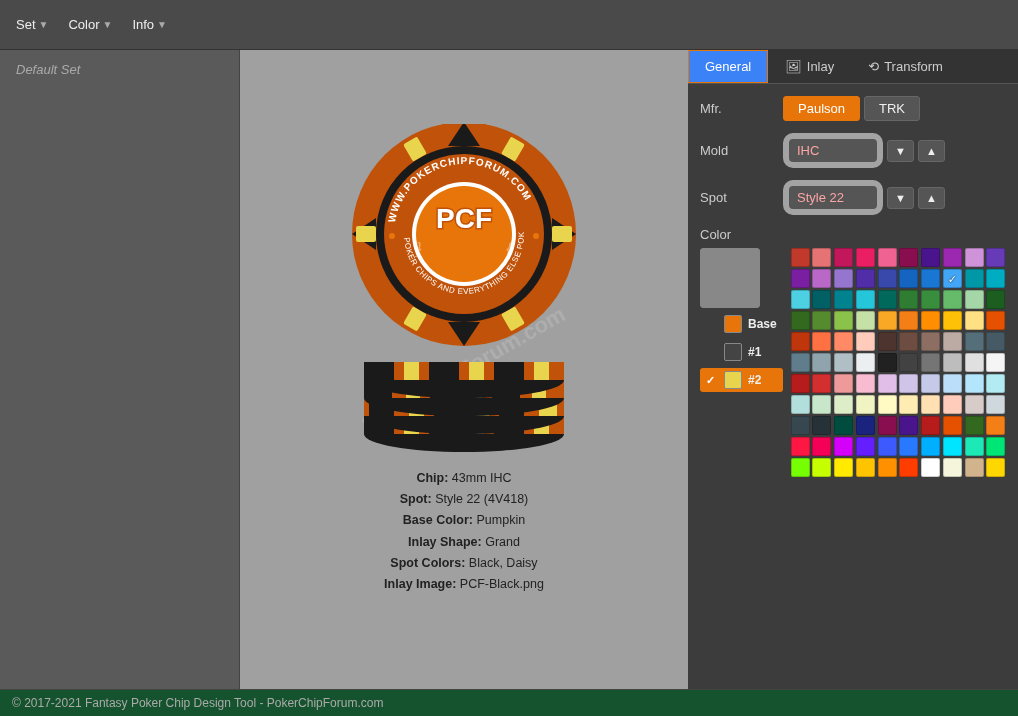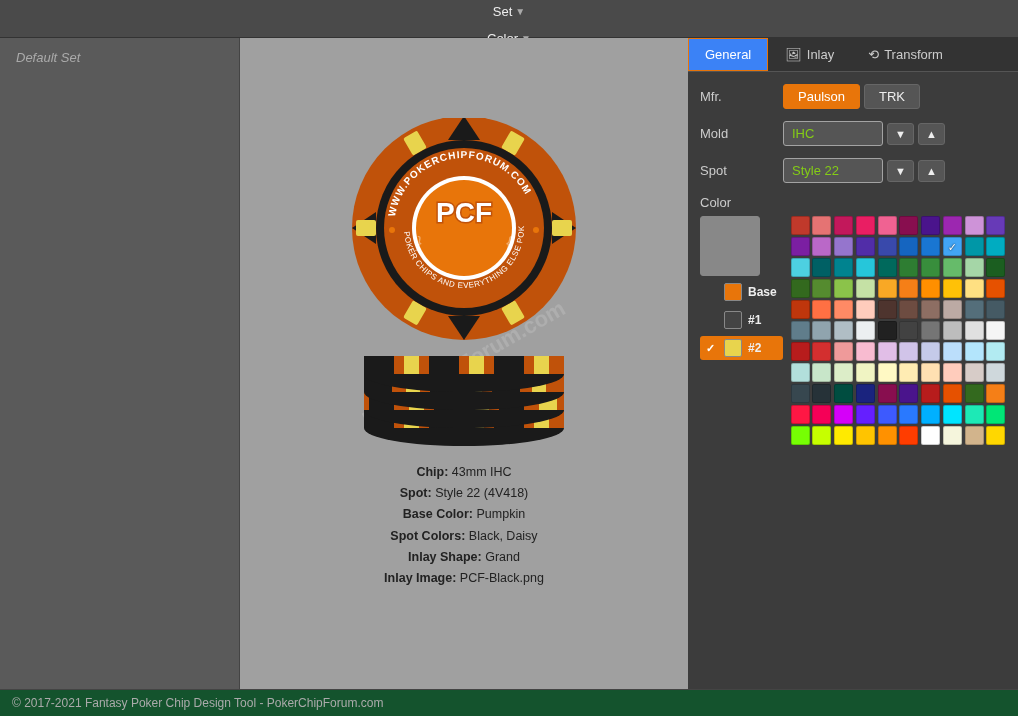--- a/index.html
+++ b/index.html
@@ -3,25 +3,24 @@
   <meta charset="utf-8">
   <style>
     * { box-sizing: border-box; margin: 0; padding: 0; }
     body { width: 1018px; height: 716px; background: #3c3c3c; font-family: Arial, sans-serif; font-size: 13px; color: #ddd; overflow: hidden; display: flex; flex-direction: column; }
 
     
     .menu-bar {
       background: #4a4a4a;
       display: flex;
       align-items: center;
-      height: 38px;
+      height: 50px;
       padding: 0 8px;
       gap: 4px;
       border-bottom: 1px solid #333;
-      flex-direction: column;
     }
     .menu-item {
       display: flex; align-items: center; gap: 3px;
       padding: 4px 8px;
       cursor: pointer;
       color: #eee;
       font-size: 13px;
       border-radius: 3px;
     }
     .menu-arrow { font-size: 10px; color: #aaa; }
@@ -185,23 +184,23 @@
     }
 
     
     .dropdown-row {
       display: flex;
       align-items: center;
       gap: 4px;
     }
     .dropdown-select {
       background: #555;
-      color: #84cc16;
-      border: 1px solid #a3a3a3;
-      border-radius: 3px;
+      color: #fca5a5;
+      border: 6px solid #a3a3a3;
+      border-radius: 10px;
       padding: 4px 8px;
       font-size: 13px;
       min-width: 100px;
       appearance: none;
       cursor: pointer;
     }
     .dd-arrow-btn {
       background: #555;
       border: 1px solid #666;
       border-radius: 3px;
@@ -421,22 +420,22 @@
             <text x="-45" y="20" text-anchor="middle" font-size="16" fill="white" opacity="0.4" font-style="italic">}</text>
             <text x="45" y="20" text-anchor="middle" font-size="16" fill="white" opacity="0.4" font-style="italic">{</text>
           </g>
         </svg>
       </div>
 
       <div class="chip-info">
         <div><span class="label">Chip:</span> <span>43mm IHC</span></div>
         <div><span class="label">Spot:</span> <span>Style 22 (4V418)</span></div>
         <div><span class="label">Base Color:</span> <span>Pumpkin</span></div>
+        <div><span class="label">Inlay Shape:</span> <span>Grand</span></div>
         <div><span class="label">Spot Colors:</span> <span>Black, Daisy</span></div>
-        <div><span class="label">Inlay Shape:</span> <span>Grand</span></div>
         <div><span class="label">Inlay Image:</span> <span>PCF-Black.png</span></div>
       </div>
     </div>
   </div>
 
   <div class="right-panel">
 
     <div class="tab-bar">
       <div class="tab active">
         <span>General</span>

